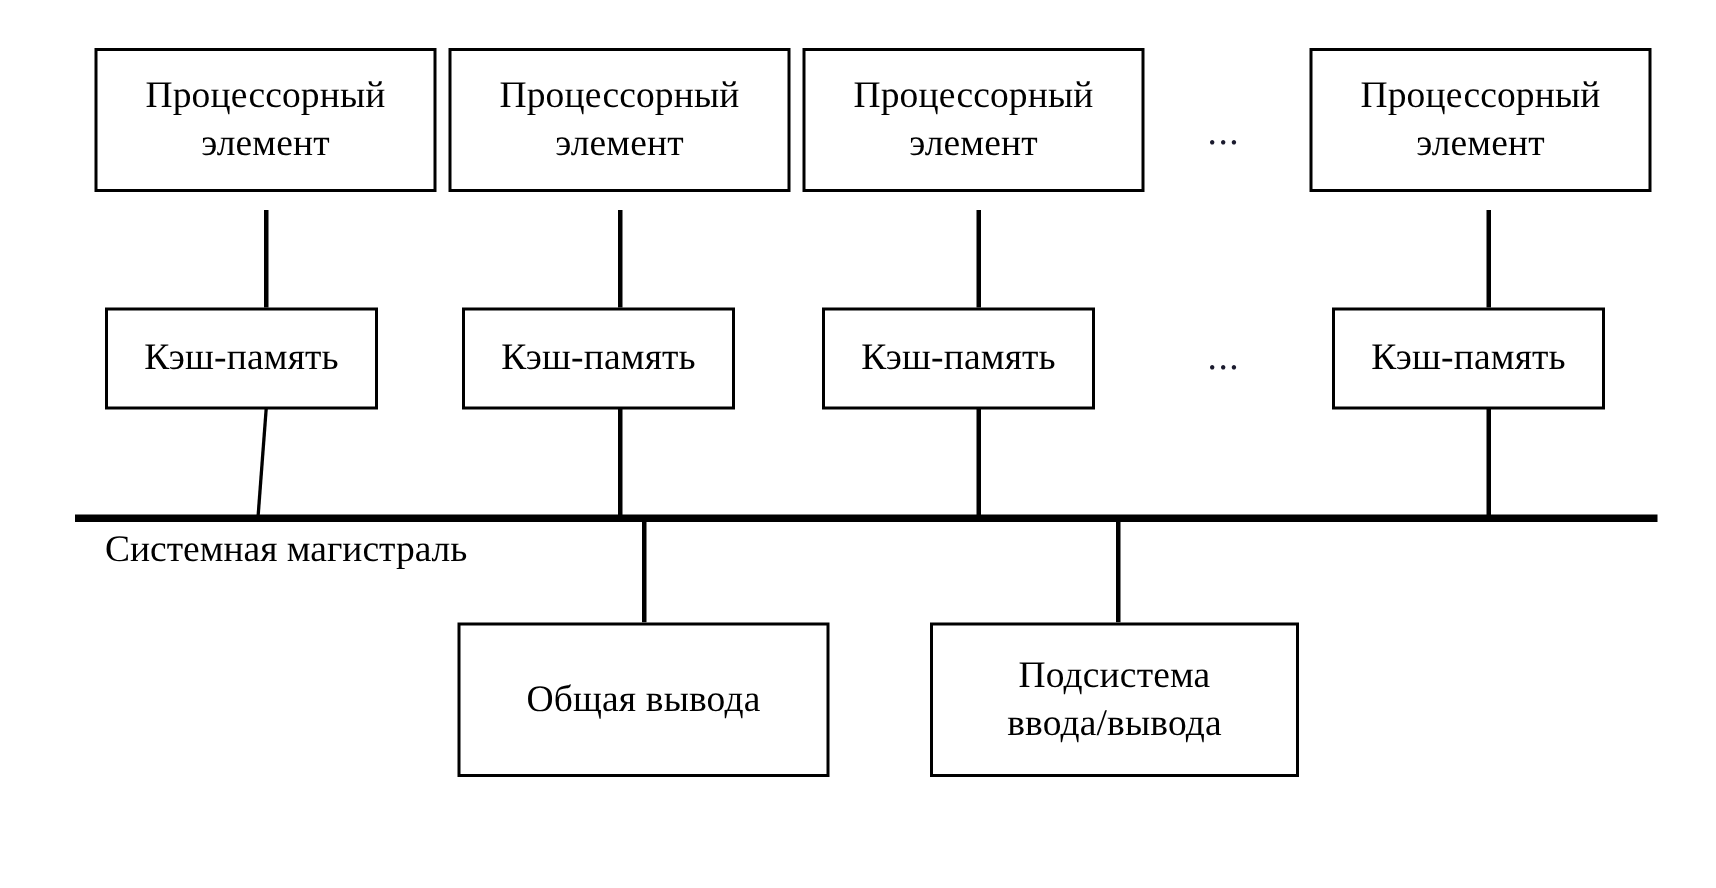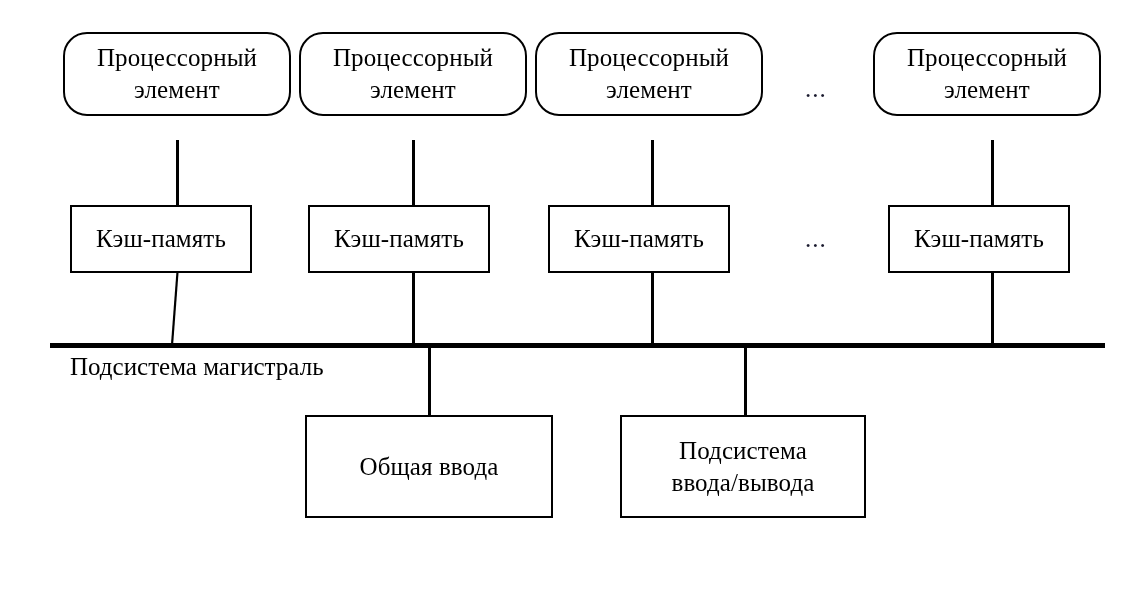--- a/index.html
+++ b/index.html
@@ -23,21 +23,21 @@
     background: #ffffff;
     display: flex;
     align-items: center;
     justify-content: center;
     text-align: center;
     line-height: 1.28;
     font-size: 25px;
     letter-spacing: 0.1px;
     white-space: pre-line;
   }
-  .pe-box   { width: 228px; height: 84px; top: 32px; border-radius: 24px; }
+  .pe-box   { width: 228px; height: 96px; top: 32px; }
   .pe-1 { left: 63px; }
   .pe-2 { left: 299px; }
   .pe-3 { left: 535px; }
   .pe-4 { left: 873px; }
 
   .cache-box { width: 182px; height: 68px; top: 205px; }
   .cache-1 { left: 70px; }
   .cache-2 { left: 308px; }
   .cache-3 { left: 548px; }
   .cache-4 { left: 888px; }
@@ -128,26 +128,26 @@
   <div class="ellipsis ell-cache">...</div>
 
   <svg class="slant" style="left:0; top:0; width:1144px; height:592px;">
     <line x1="177.5" y1="272" x2="172" y2="345" stroke="#000000" stroke-width="2.2"></line>
   </svg>
   <div class="vline" style="left:412px; top:272px; height:73px;"></div>
   <div class="vline" style="left:651px; top:272px; height:73px;"></div>
   <div class="vline" style="left:991px; top:272px; height:73px;"></div>
 
   <div class="bus"></div>
-  <div class="bus-label">Подсистема магистраль</div>
+  <div class="bus-label">Системная магистраль</div>
 
   <div class="vline" style="left:428px; top:347px; height:68px;"></div>
   <div class="vline" style="left:744px; top:347px; height:68px;"></div>
 
   <div class="node bottom-box shared-mem">
-    <span>Общая ввода</span>
+    <span>Общая вывода</span>
   </div>
   <div class="node bottom-box io-sub">
     <span>Подсистема
 ввода/вывода</span>
   </div>
 
 </div>
 
 </body></html>

